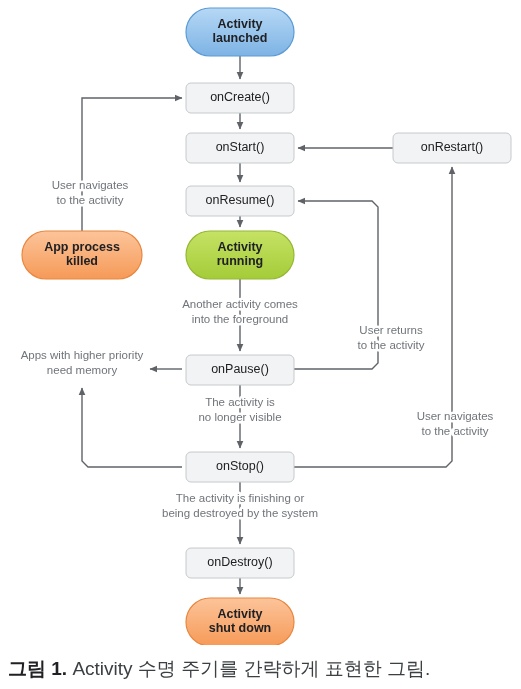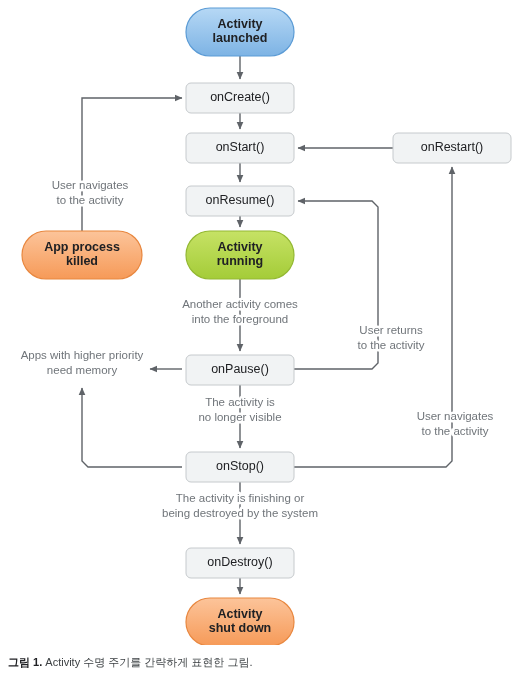--- a/index.html
+++ b/index.html
@@ -50,21 +50,21 @@
   .method-box {
     fill: #f1f3f4;
     stroke: #c6cacd;
     stroke-width: 1px;
   }
   #caption {
     position: absolute;
     left: 8px;
     top: 655px;
     width: 505px;
-    font-size: 11px;
+    font-size: 19px;
     line-height: 1.45;
     color: #3c4043;
     font-family: "Liberation Sans", "DejaVu Sans", sans-serif;
   }
   #caption .cap-strong {
     font-weight: bold;
     color: #202124;
   }
 </style>
 </head>

